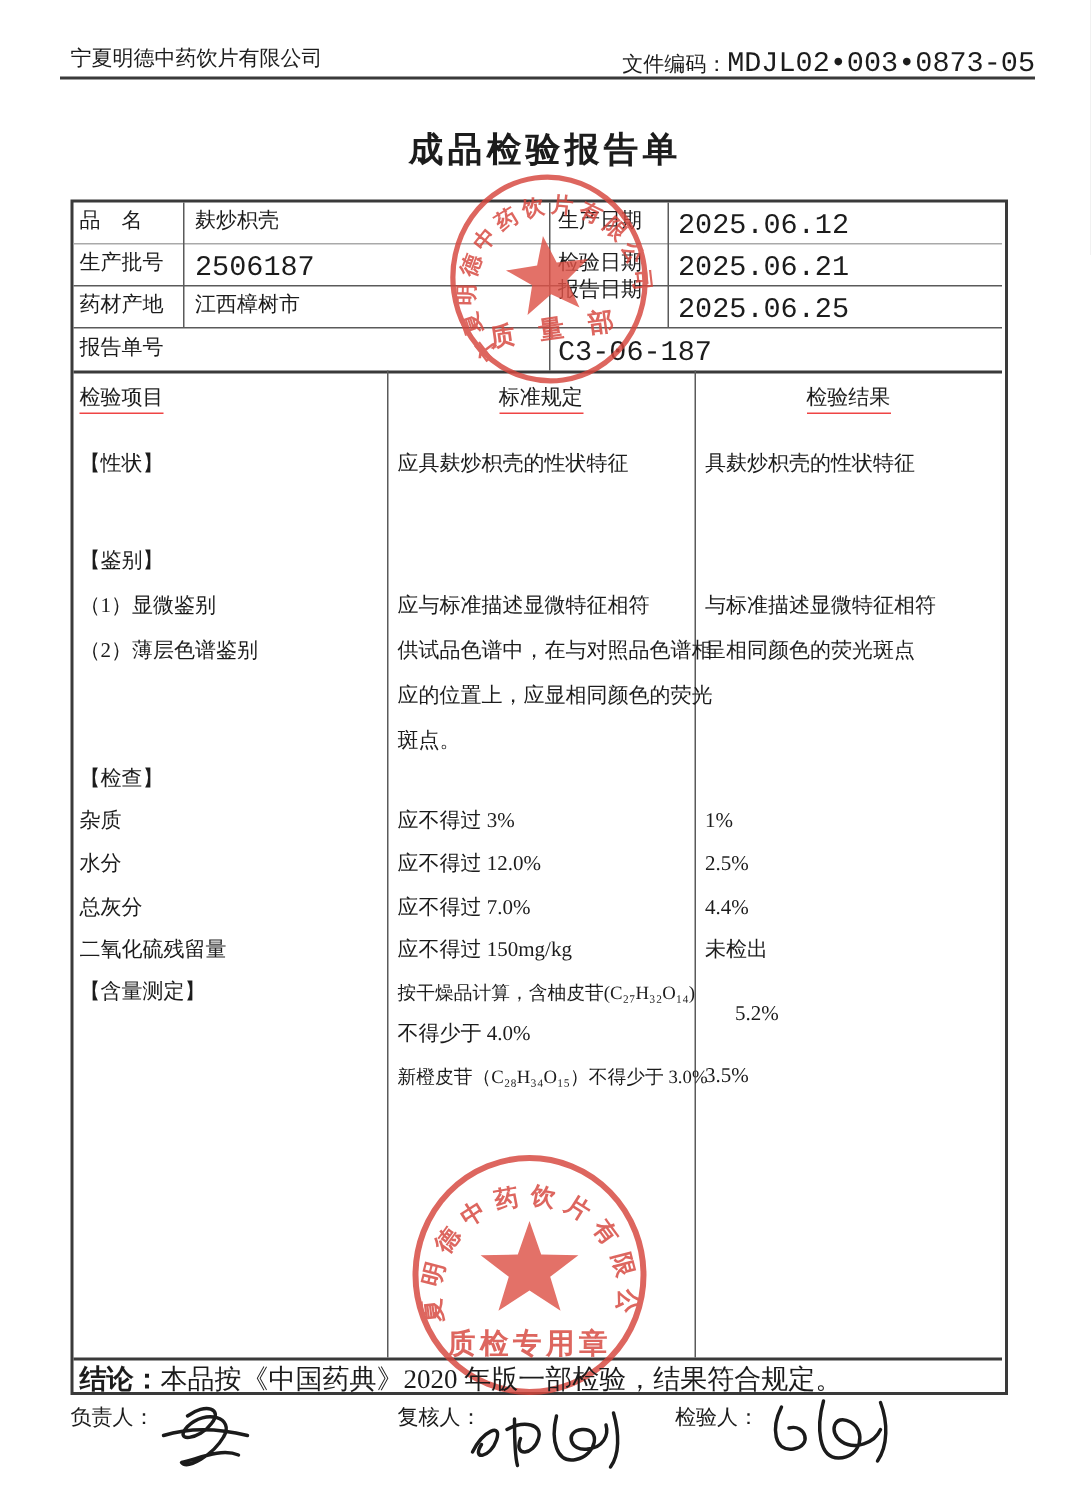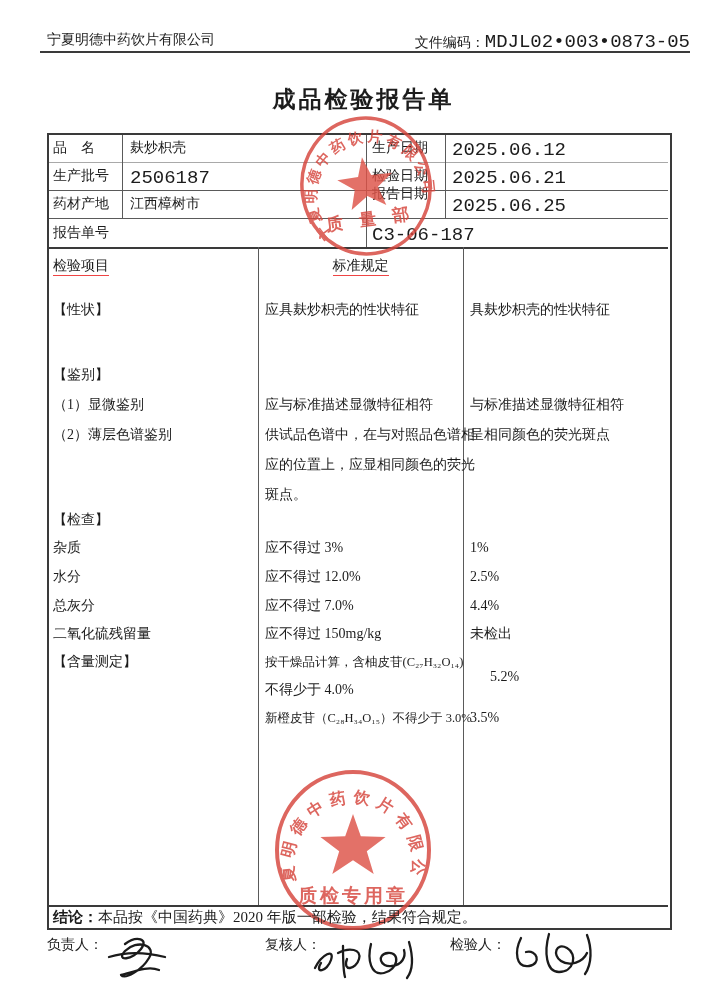--- a/index.html
+++ b/index.html
@@ -62,20 +62,21 @@
   <div class="abs t14" style="left:53px;top:197px;">药材产地</div>
   <div class="abs t14" style="left:130px;top:197px;">江西樟树市</div>
   <div class="abs t14" style="left:372px;top:187px;">报告日期</div>
   <div class="abs t14 mono" style="left:452px;top:197px;">2025.06.25</div>
 
   <div class="abs t14" style="left:53px;top:226px;">报告单号</div>
   <div class="abs t14 mono" style="left:372px;top:226px;">C3-06-187</div>
 
   <div class="abs t14" style="left:53px;top:259px;"><span class="col-head">检验项目</span></div>
   <div class="abs t14 col-center" style="left:258px;top:259px;width:205px;"><span class="col-head">标准规定</span></div>
+  <div class="abs t14 col-center" style="left:463px;top:259px;width:205px;"><span class="col-head">检验结果</span></div>
 
   <div>
     <span class="cell-item t14" style="top:303px;">【性状】</span>
     <span class="cell-std t14" style="top:303px;">应具麸炒枳壳的性状特征</span>
     <span class="cell-res t14" style="top:303px;">具麸炒枳壳的性状特征</span>
   </div>
   <div>
     <span class="cell-item t14" style="top:368px;">【鉴别】</span>
   </div>
   <div>
@@ -147,21 +148,21 @@
   <svg class="abs stamp" style="left:271px;top:768px;" width="164" height="166" viewBox="0 0 164 166">
     <ellipse cx="82" cy="82" rx="76" ry="78" fill="none" stroke="#d6453c" stroke-width="4"></ellipse>
     <polygon points="82,46 89.8,68.3 114.6,68.9 95.8,83.2 102.7,105.9 82,92.3 61.3,105.9 68.2,83.2 49.4,68.9 74.2,68.3" fill="#de5247"></polygon>
     <path id="arcBottom" d="M 24,110 A 60,60 0 1 1 140,110" fill="none"></path>
     <text font-size="16" fill="#d6453c" letter-spacing="6.5" font-weight="bold">
       <textPath href="#arcBottom" startOffset="50%" text-anchor="middle">宁夏明德中药饮片有限公司</textPath>
     </text>
     <text x="82" y="134" font-size="19" fill="#d6453c" font-weight="bold" text-anchor="middle" letter-spacing="3">质检专用章</text>
   </svg>
 
-  <div class="abs t14" style="left:53px;top:910px;font-size:15px;">
+  <div class="abs t14" style="left:53px;top:910px;font-size:18px;">
     <span class="concl-label">结论：</span><span>本品按《中国药典》2020 年版一部检验，结果符合规定。</span>
   </div>
 
   <div class="abs sig-label" style="left:47px;top:936px;">负责人：</div>
   <div class="abs sig-label" style="left:265px;top:936px;">复核人：</div>
   <div class="abs sig-label" style="left:450px;top:936px;">检验人：</div>
 
   <svg class="abs sig-ink" style="left:95px;top:930px;" width="95" height="60" viewBox="0 0 95 60">
     <path d="M30,14 C42,5 54,9 46,19 C38,30 20,32 30,21 C42,9 62,15 54,28 C47,40 30,50 26,45 C36,43 52,35 64,40"></path>
     <path d="M14,27 C30,22 50,22 70,27"></path>

